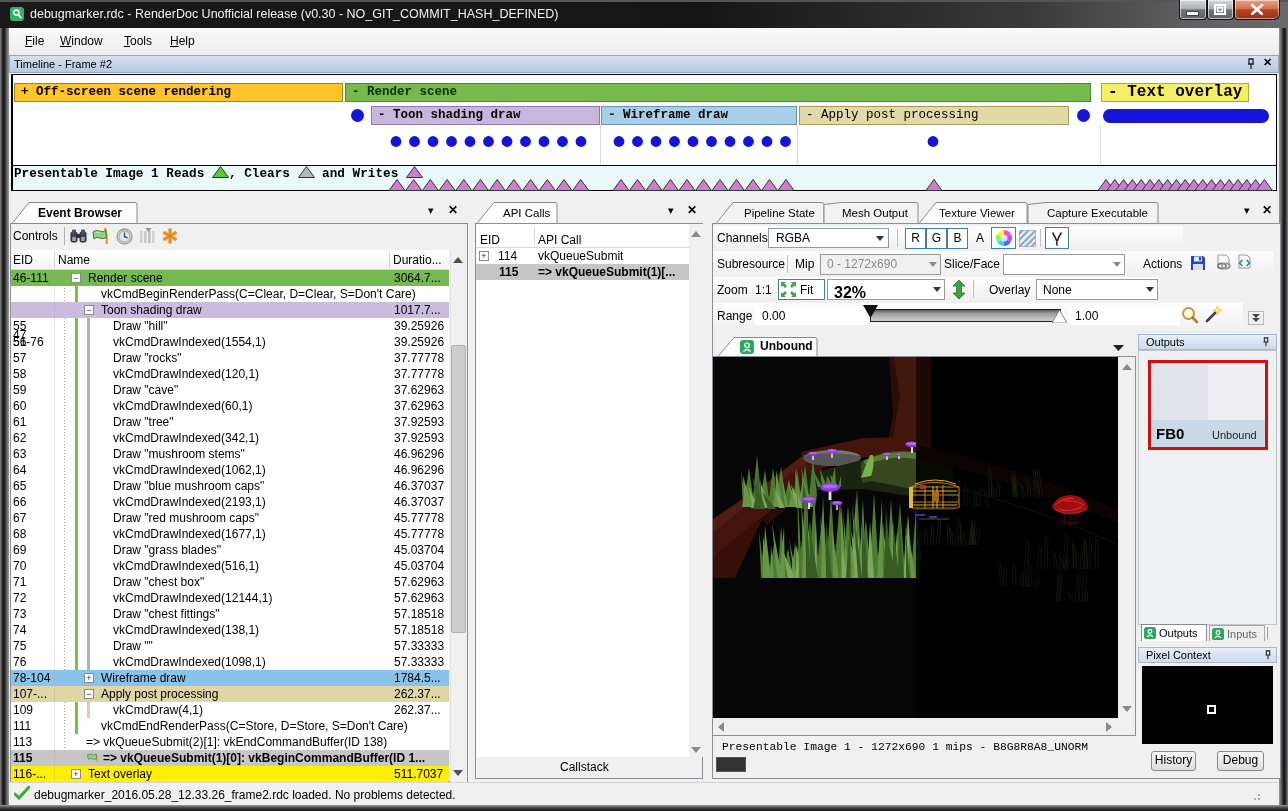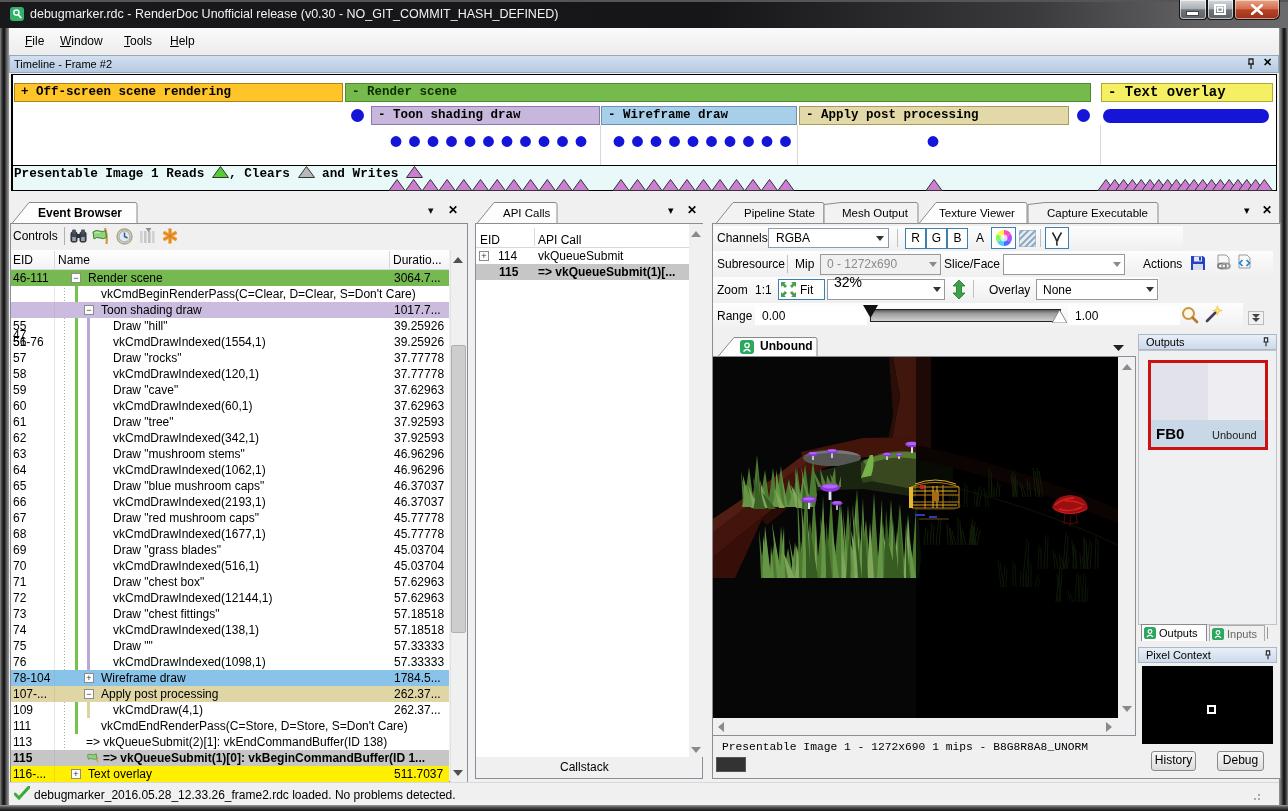--- a/index.html
+++ b/index.html
@@ -43,25 +43,25 @@
 <path d="M4 1 h4 v5 h-4 z M3 6 h6 M6 6 v5" stroke="#222" stroke-width="1.3" fill="none"></path>
   </svg>
 <div style="position:absolute;left:1263px;top:56px;white-space:pre;font-size:11px;font-weight:bold;">✕</div>
 <div style="left:9px;top:73px;width:1270px;height:119px;background:#f0f0f0;"></div>
 <div style="left:11px;top:74px;width:1266px;height:117px;background:#fff;border:1px solid #000;border-left:2px solid #000;"></div>
 <div style="left:600px;top:125px;width:1px;height:40px;background:#d9d9d9;"></div>
 <div style="left:797px;top:125px;width:1px;height:40px;background:#d9d9d9;"></div>
 <div style="left:1100px;top:125px;width:1px;height:40px;background:#d9d9d9;"></div>
 <div style="left:14px;top:83px;width:329px;height:19px;background:#fec428;border:1px solid #a8821a;font-family:'Liberation Mono',monospace;font-size:12.5px;font-weight:bold;line-height:17px;overflow:hidden;"><span style="padding-left:6px">+ Off-screen scene rendering</span></div>
 <div style="left:345px;top:83px;width:746px;height:19px;background:#76ba4e;border:1px solid #4e8a2e;font-family:'Liberation Mono',monospace;font-size:12.5px;font-weight:bold;line-height:17px;overflow:hidden;"><span style="padding-left:6px;color:#0d3000">- Render scene</span></div>
-<div style="left:1101px;top:83px;width:172px;height:19px;background:#f5ef63;border:1px solid #b0a830;font-family:'Liberation Mono',monospace;font-size:14px;font-weight:bold;line-height:17px;overflow:hidden;"><span style="padding-left:6px">- Text overlay</span></div>
+<div style="left:1101px;top:83px;width:148px;height:19px;background:#f5ef63;border:1px solid #b0a830;font-family:'Liberation Mono',monospace;font-size:16px;font-weight:bold;line-height:17px;overflow:hidden;"><span style="padding-left:6px">- Text overlay</span></div>
 <div style="left:351px;top:109px;width:13px;height:13px;background:#1515d8;border-radius:50%;"></div>
 <div style="left:371px;top:106px;width:229px;height:19px;background:#c8b7dd;border:1px solid #8e7aa8;font-family:'Liberation Mono',monospace;font-size:12.5px;font-weight:bold;line-height:17px;overflow:hidden;"><span style="padding-left:6px">- Toon shading draw</span></div>
 <div style="left:601px;top:106px;width:196px;height:19px;background:#a8cfe9;border:1px solid #6a92ac;font-family:'Liberation Mono',monospace;font-size:12.5px;font-weight:bold;line-height:17px;overflow:hidden;"><span style="padding-left:6px">- Wireframe draw</span></div>
-<div style="left:799px;top:106px;width:270px;height:19px;background:#e3d8a8;border:1px solid #a89a58;font-family:'Liberation Mono',monospace;font-size:12.5px;font-weight:bold;line-height:17px;overflow:hidden;"><span style="padding-left:6px">- Apply post processing</span></div>
+<div style="left:799px;top:106px;width:270px;height:19px;background:#e3d8a8;border:1px solid #a89a58;font-family:'Liberation Mono',monospace;font-size:12.5px;font-weight:normal;line-height:17px;overflow:hidden;"><span style="padding-left:6px">- Apply post processing</span></div>
 <div style="left:1077px;top:109px;width:13px;height:13px;background:#1515d8;border-radius:50%;"></div>
 <div style="left:1103px;top:109px;width:166px;height:14px;background:#1515d8;border-radius:7px;"></div>
 <svg style="left:0;top:135px" width="1288" height="13" viewBox="0 0 1288 13">
     <circle cx="396.0" cy="6.5" r="5.4" fill="#1515d8"></circle>
     <circle cx="414.5" cy="6.5" r="5.4" fill="#1515d8"></circle>
     <circle cx="433.0" cy="6.5" r="5.4" fill="#1515d8"></circle>
     <circle cx="451.5" cy="6.5" r="5.4" fill="#1515d8"></circle>
     <circle cx="470.0" cy="6.5" r="5.4" fill="#1515d8"></circle>
     <circle cx="488.5" cy="6.5" r="5.4" fill="#1515d8"></circle>
     <circle cx="507.0" cy="6.5" r="5.4" fill="#1515d8"></circle>
@@ -415,21 +415,21 @@
 <svg style="left:781px;top:282px" width="15" height="15" viewBox="0 0 15 15">
 <g fill="#4a9e4a">
       <path d="M0 0 h5 l-1.6 1.6 L6 4 4 6 1.6 3.4 0 5 Z"></path>
 <path d="M15 0 v5 l-1.6 -1.6 L11 6 9 4 11.6 1.6 10 0 Z"></path>
 <path d="M0 15 v-5 l1.6 1.6 L4 9 6 11 3.4 13.4 5 15 Z"></path>
 <path d="M15 15 h-5 l1.6 -1.6 L9 11 11 9 13.4 11.6 15 10 Z"></path>
     </g>
 </svg>
 <div style="position:absolute;left:800px;top:283px;white-space:pre;font-size:12px;">Fit</div>
 <div style="left:827px;top:279px;width:118px;height:21px;background:#fff;border:1px solid #999;"></div>
-<div style="position:absolute;left:834px;top:274px;white-space:pre;font-size:14px;">32%</div>
+<div style="position:absolute;left:834px;top:284px;white-space:pre;font-size:16px;font-weight:bold;">32%</div>
 <svg style="left:933px;top:287px" width="8" height="5" viewBox="0 0 8 5">
     <path d="M0 0 H8 L4 5 Z" fill="#333"></path>
   </svg>
 <svg style="left:952px;top:280px" width="14" height="19" viewBox="0 0 14 19">
 <path d="M7 0 L13 6 H9.5 V13 H13 L7 19 L1 13 H4.5 V6 H1 Z" fill="#3da048" stroke="#217a2c" stroke-width="0.8"></path>
 </svg>
 <div style="left:973px;top:280px;width:1px;height:18px;background:#c0c0c0;"></div>
 <div style="left:977px;top:277px;width:182px;height:25px;background:linear-gradient(180deg,#fdfdfd 0,#f0f0f0 100%);"></div>
 <div style="position:absolute;left:989px;top:283px;white-space:pre;font-size:12px;">Overlay</div>
 <div style="left:1036px;top:279px;width:122px;height:21px;background:#fff;border:1px solid #999;"></div>

